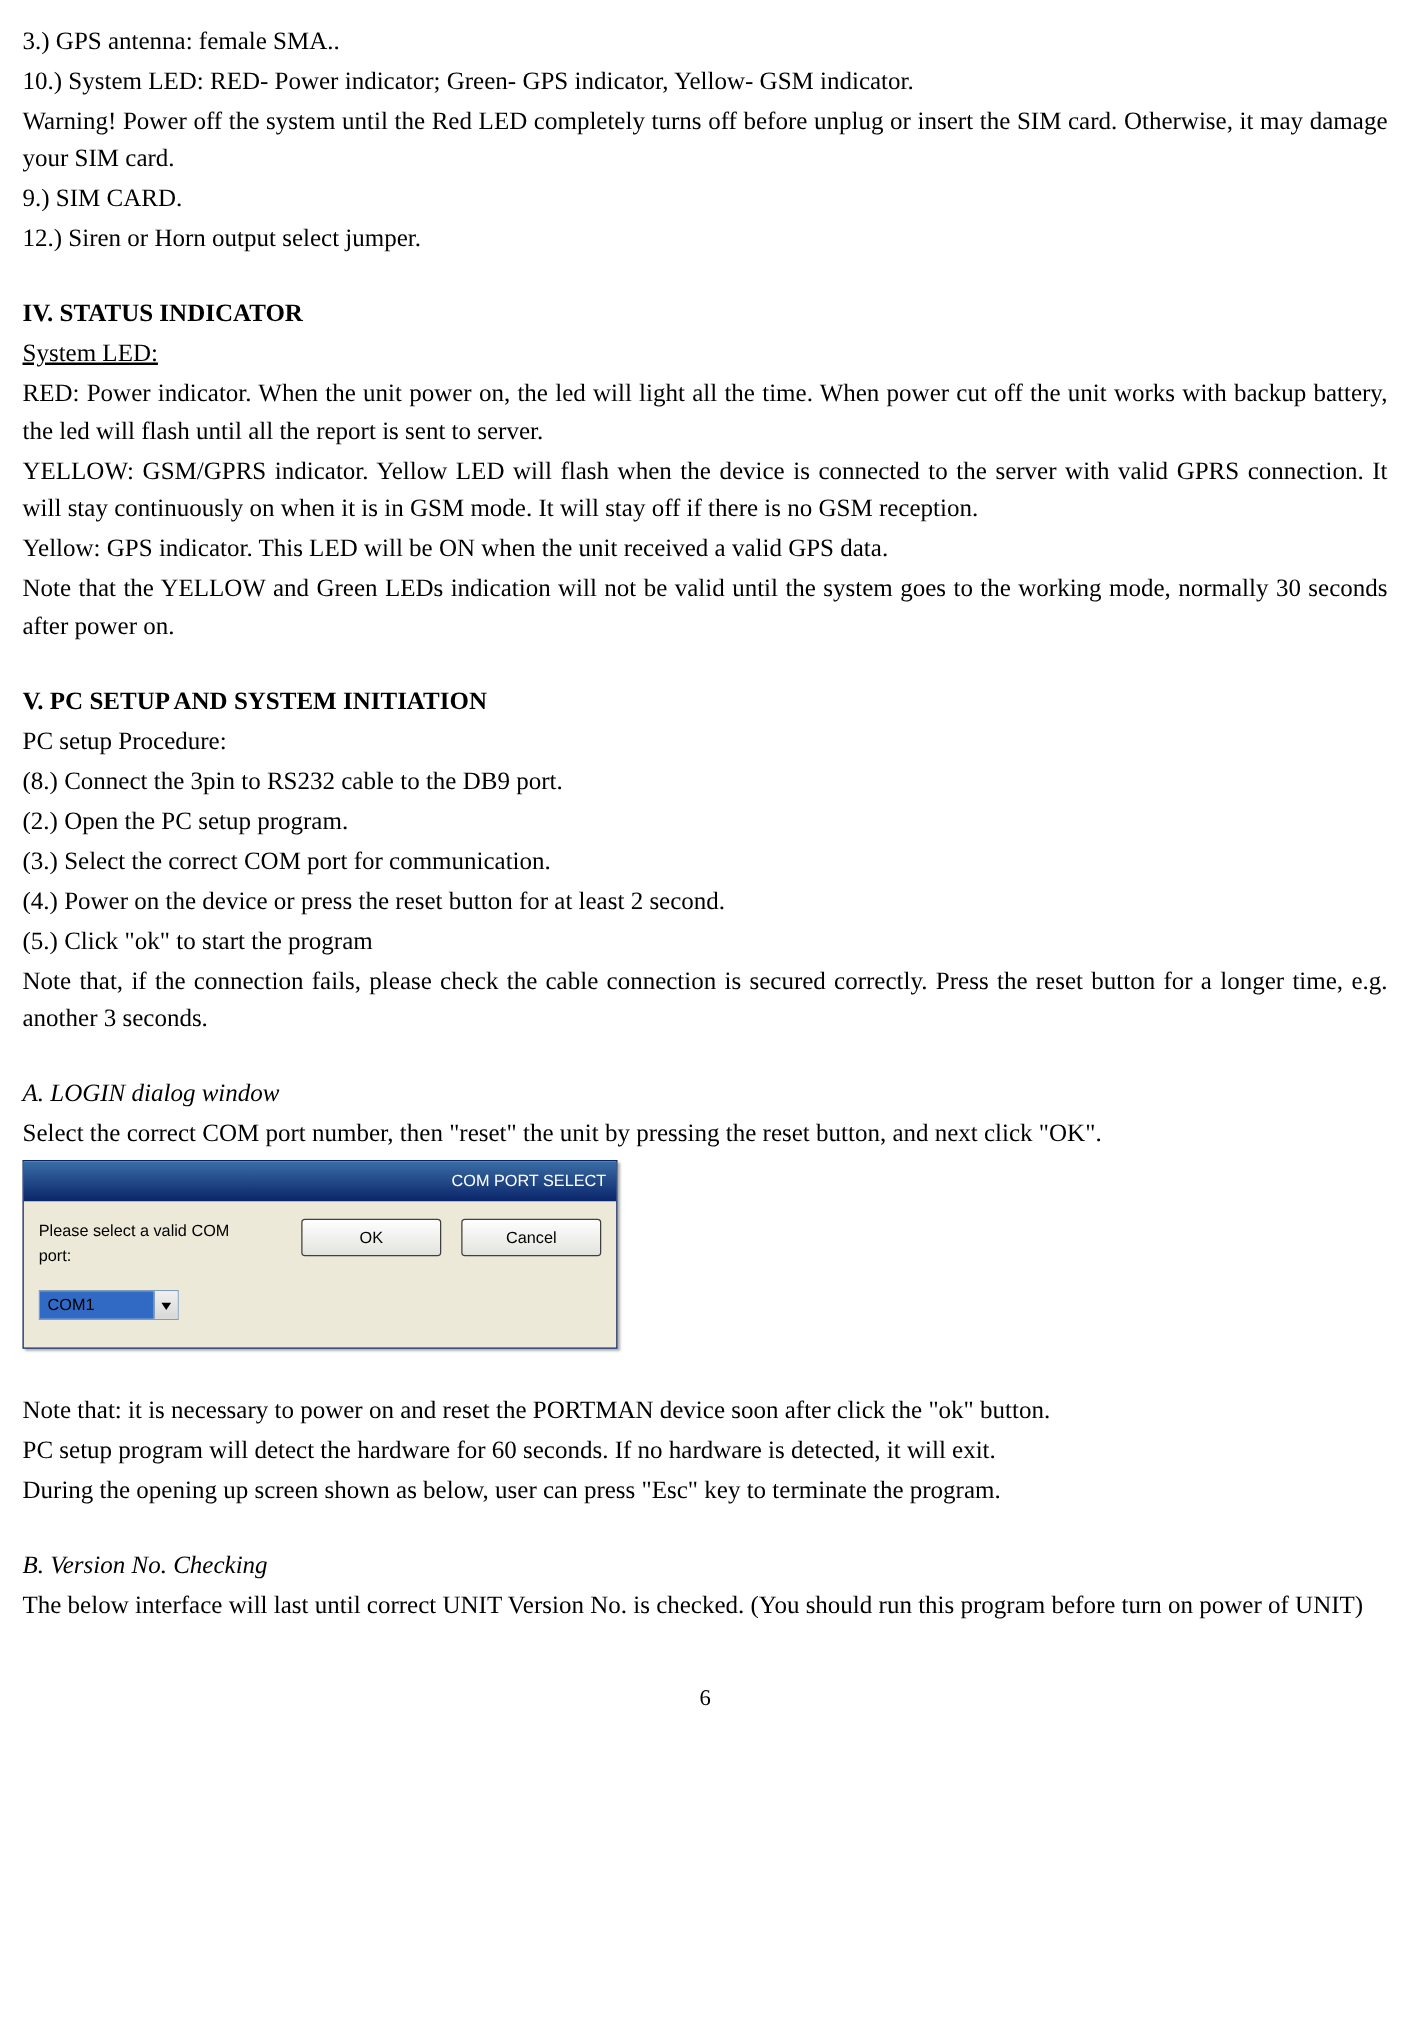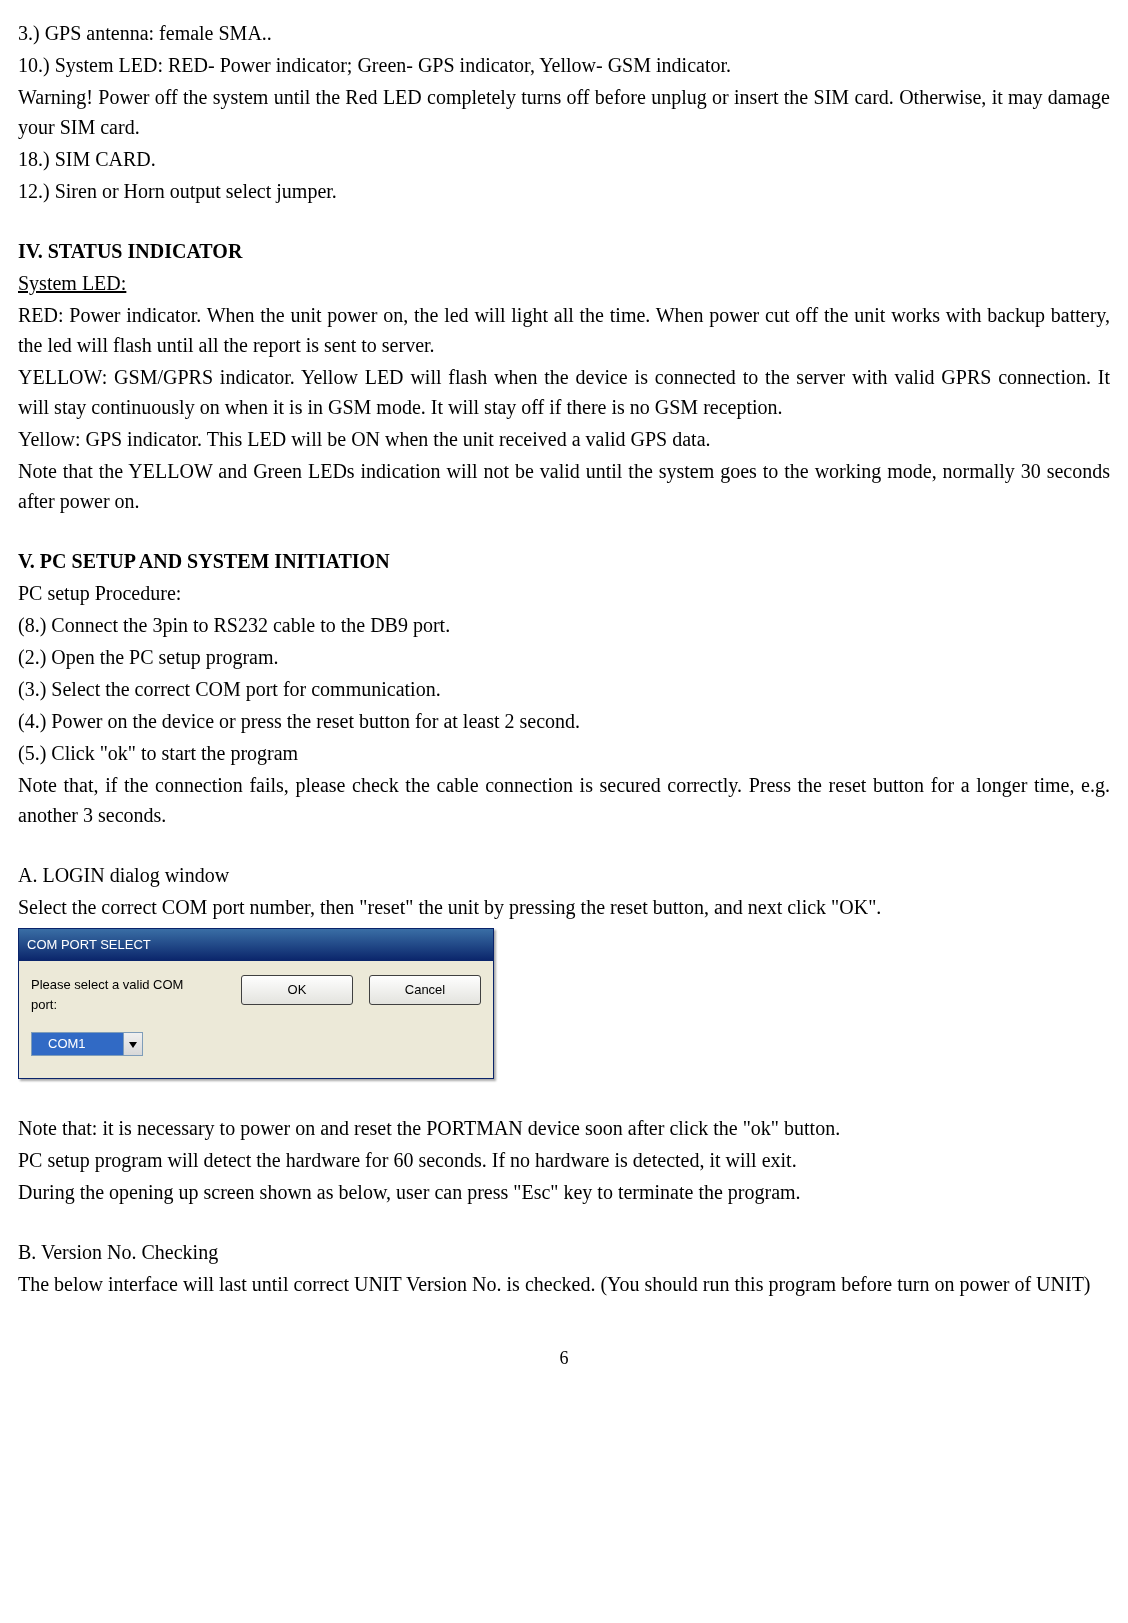--- a/index.html
+++ b/index.html
@@ -6,21 +6,21 @@
     font-family: "Times New Roman", Times, serif;
     font-size: 20px;
     line-height: 1.5;
     margin: 0;
     padding: 18px 18px 40px 18px;
     color: #000;
     width: 1128px;
     box-sizing: border-box;
   }
   .justify { text-align: justify; }
-  .italic { }
+  .italic { font-style: italic; }
   .underline { text-decoration: underline; }
   .section-heading {
     font-weight: bold;
     margin-top: 30px;
     margin-bottom: 2px;
   }
   .gap { height: 28px; }
   .body-row { margin-bottom: 2px; }
   
   .dialog-box {
@@ -35,42 +35,43 @@
   }
   .title-bar {
     height: 24px;
     background: linear-gradient(to bottom, #3a6ea5 0%, #0a246a 100%);
     color: #fff;
     padding: 4px 8px;
     font-weight: normal;
     font-size: 13px;
     display: flex;
     align-items: center;
+    justify-content: flex-end;
   }
   .dialog-body {
     padding: 14px 12px 22px 12px;
     display: flex;
     align-items: flex-start;
     border-radius: 19px;
   }
   .dialog-left { flex: 1; }
   .dialog-label { margin-bottom: 18px; }
   .combo {
     display: inline-flex;
     border: 1px solid #7f9db9;
     background: #fff;
     height: 22px;
     width: 110px;
     align-items: stretch;
   }
   .combo-text {
     flex: 1;
-    padding: 2px 16px;
+    padding: 2px 6px;
     background: #316ac5;
-    color: #ffffff;
+    color: #000000;
     display: flex;
     align-items: center;
   }
   .combo-arrow {
     width: 18px;
     background: linear-gradient(to bottom, #f0f0f0, #d8d8d8);
     border-left: 1px solid #7f9db9;
     display: flex;
     align-items: center;
     justify-content: center;
@@ -99,21 +100,21 @@
     margin-top: 46px;
     font-size: 18px;
   }
 </style>
 </head>
 <body>
 
 <div class="body-row">3.) GPS antenna: female SMA..</div>
 <div class="body-row">10.) System LED: RED- Power indicator; Green- GPS indicator, Yellow- GSM indicator.</div>
 <div class="body-row justify">Warning! Power off the system until the Red LED completely turns off before unplug or insert the SIM card. Otherwise, it may damage your SIM card.</div>
-<div class="body-row">18.) SIM CARD.</div>
+<div class="body-row">9.) SIM CARD.</div>
 <div class="body-row">12.) Siren or Horn output select jumper.</div>
 
 <div class="section-heading">IV.   STATUS INDICATOR</div>
 <div class="body-row underline">System LED:</div>
 <div class="body-row justify">RED: Power indicator. When the unit power on, the led will light all the time. When power cut off the unit works with backup battery, the led will flash until all the report is sent to server.</div>
 <div class="body-row justify">YELLOW: GSM/GPRS indicator. Yellow LED will flash when the device is connected to the server with valid GPRS connection. It will stay continuously on when it is in GSM mode. It will stay off if there is no GSM reception.</div>
 <div class="body-row justify">Yellow: GPS indicator. This LED will be ON when the unit received a valid GPS data.</div>
 <div class="body-row justify">Note that the YELLOW and Green LEDs indication will not be valid until the system goes to the working mode, normally 30 seconds after power on.</div>
 
 <div class="section-heading">V.     PC SETUP AND SYSTEM INITIATION</div>

